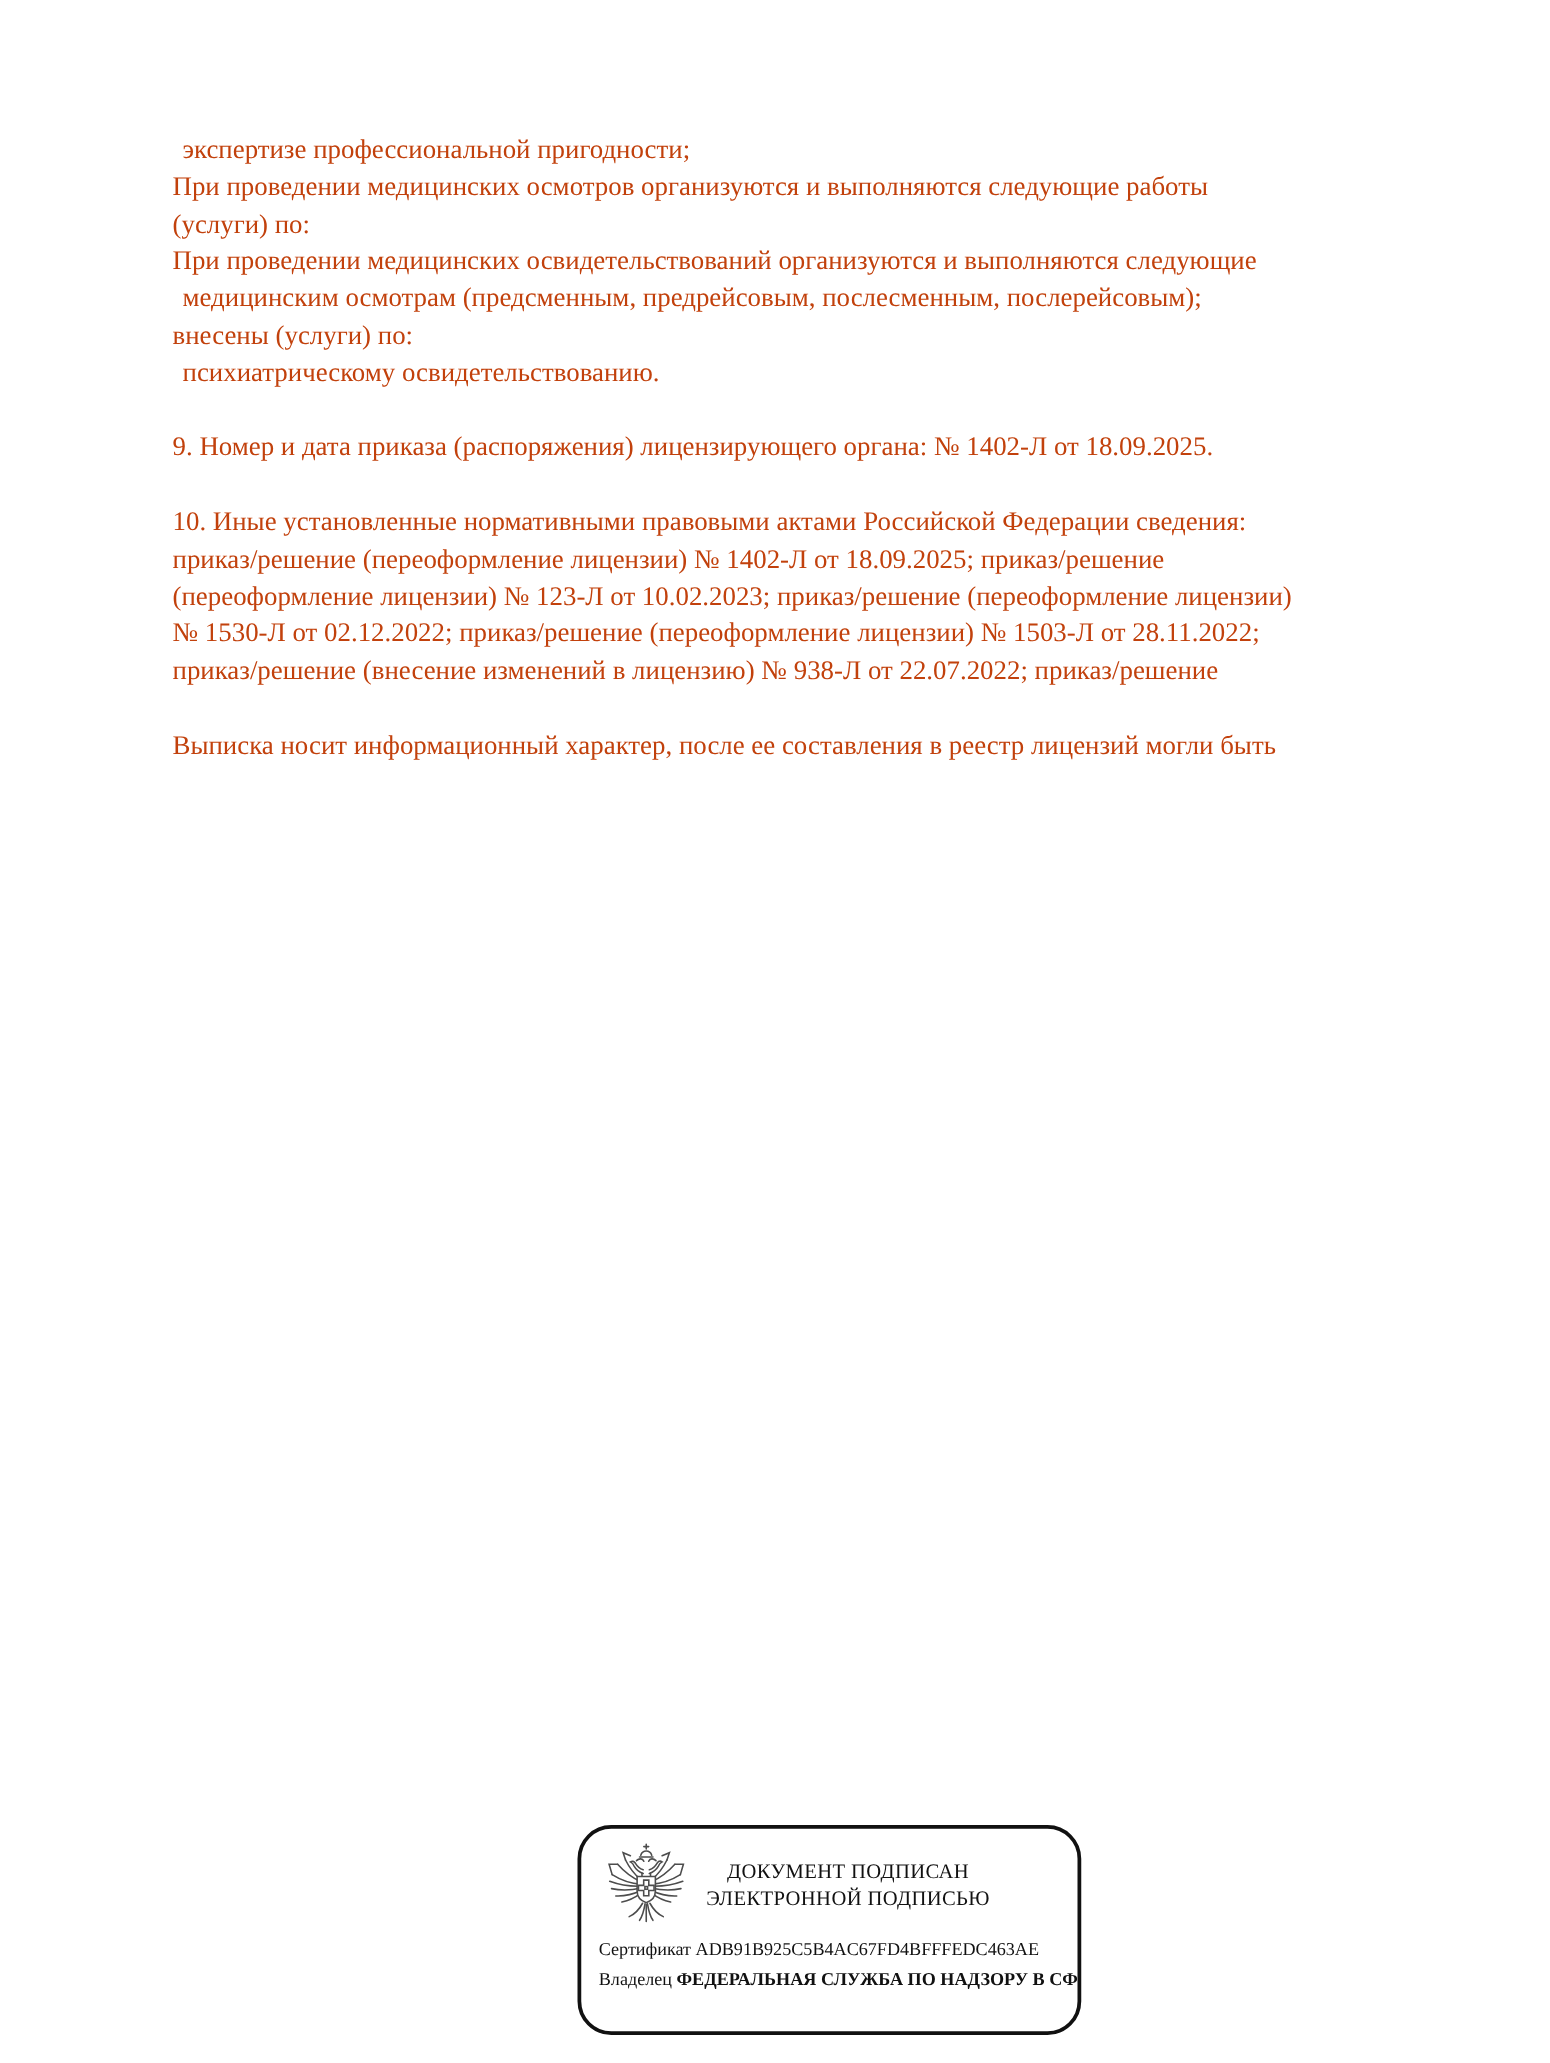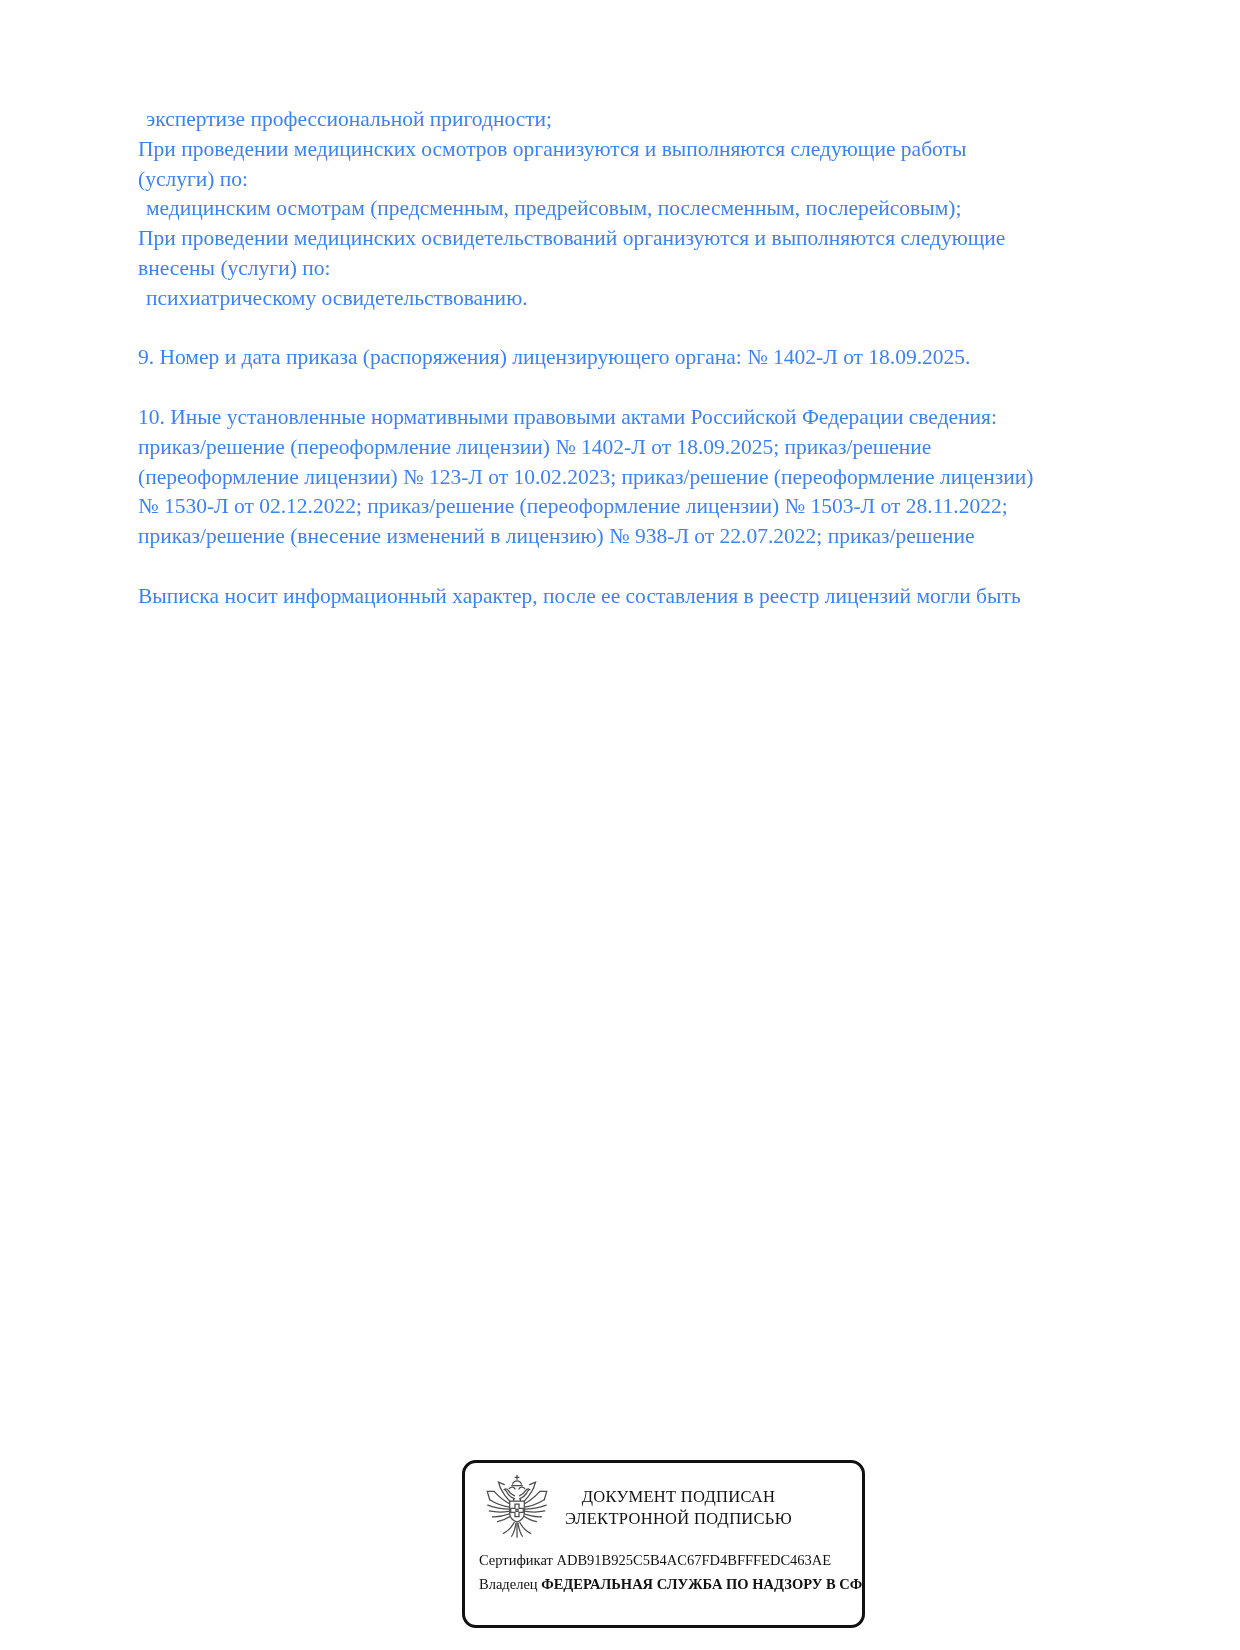--- a/index.html
+++ b/index.html
@@ -16,39 +16,39 @@
     font-family: "Liberation Serif", "DejaVu Serif", serif;
     color: #000000;
   }
   .text-block {
     position: absolute;
     left: 138px;
     top: 105px;
     width: 1060px;
     font-size: 21.5px;
     line-height: 29.8px;
-    color: #3b82f6;
+    color: #c2410c;
   }
   .line {
     min-height: 29.8px;
     white-space: nowrap;
   }
   .line.indent {
     padding-left: 8px;
   }
   
   .sig-box {
     position: absolute;
     left: 462px;
     top: 1460px;
     width: 403px;
     height: 168px;
     box-sizing: border-box;
     border: 3px solid #111111;
-    border-radius: 14px;
+    border-radius: 27px;
     background: #ffffff;
     overflow: hidden;
   }
   .sig-top {
     display: flex;
     align-items: center;
     padding: 11px 12px 2px 14px;
   }
   .sig-emblem {
     flex: 0 0 auto;
@@ -78,22 +78,22 @@
 </style>
 </head>
 <body>
 
 <div class="page">
 
   <div class="text-block">
     <div class="line indent">экспертизе профессиональной пригодности;</div>
     <div class="line">При проведении медицинских осмотров организуются и выполняются следующие работы</div>
     <div class="line">(услуги) по:</div>
+    <div class="line">При проведении медицинских освидетельствований организуются и выполняются следующие</div>
     <div class="line indent">медицинским осмотрам (предсменным, предрейсовым, послесменным, послерейсовым);</div>
-    <div class="line">При проведении медицинских освидетельствований организуются и выполняются следующие</div>
     <div class="line">внесены (услуги) по:</div>
     <div class="line indent">психиатрическому освидетельствованию.</div>
     <div class="line"></div>
     <div class="line">9. Номер и дата приказа (распоряжения) лицензирующего органа: № 1402-Л от 18.09.2025.</div>
     <div class="line"></div>
     <div class="line">10. Иные установленные нормативными правовыми актами Российской Федерации сведения:</div>
     <div class="line">приказ/решение (переоформление лицензии) № 1402-Л от 18.09.2025; приказ/решение</div>
     <div class="line">(переоформление лицензии) № 123-Л от 10.02.2023; приказ/решение (переоформление лицензии)</div>
     <div class="line">№ 1530-Л от 02.12.2022; приказ/решение (переоформление лицензии) № 1503-Л от 28.11.2022;</div>
     <div class="line">приказ/решение (внесение изменений в лицензию) № 938-Л от 22.07.2022; приказ/решение</div>

